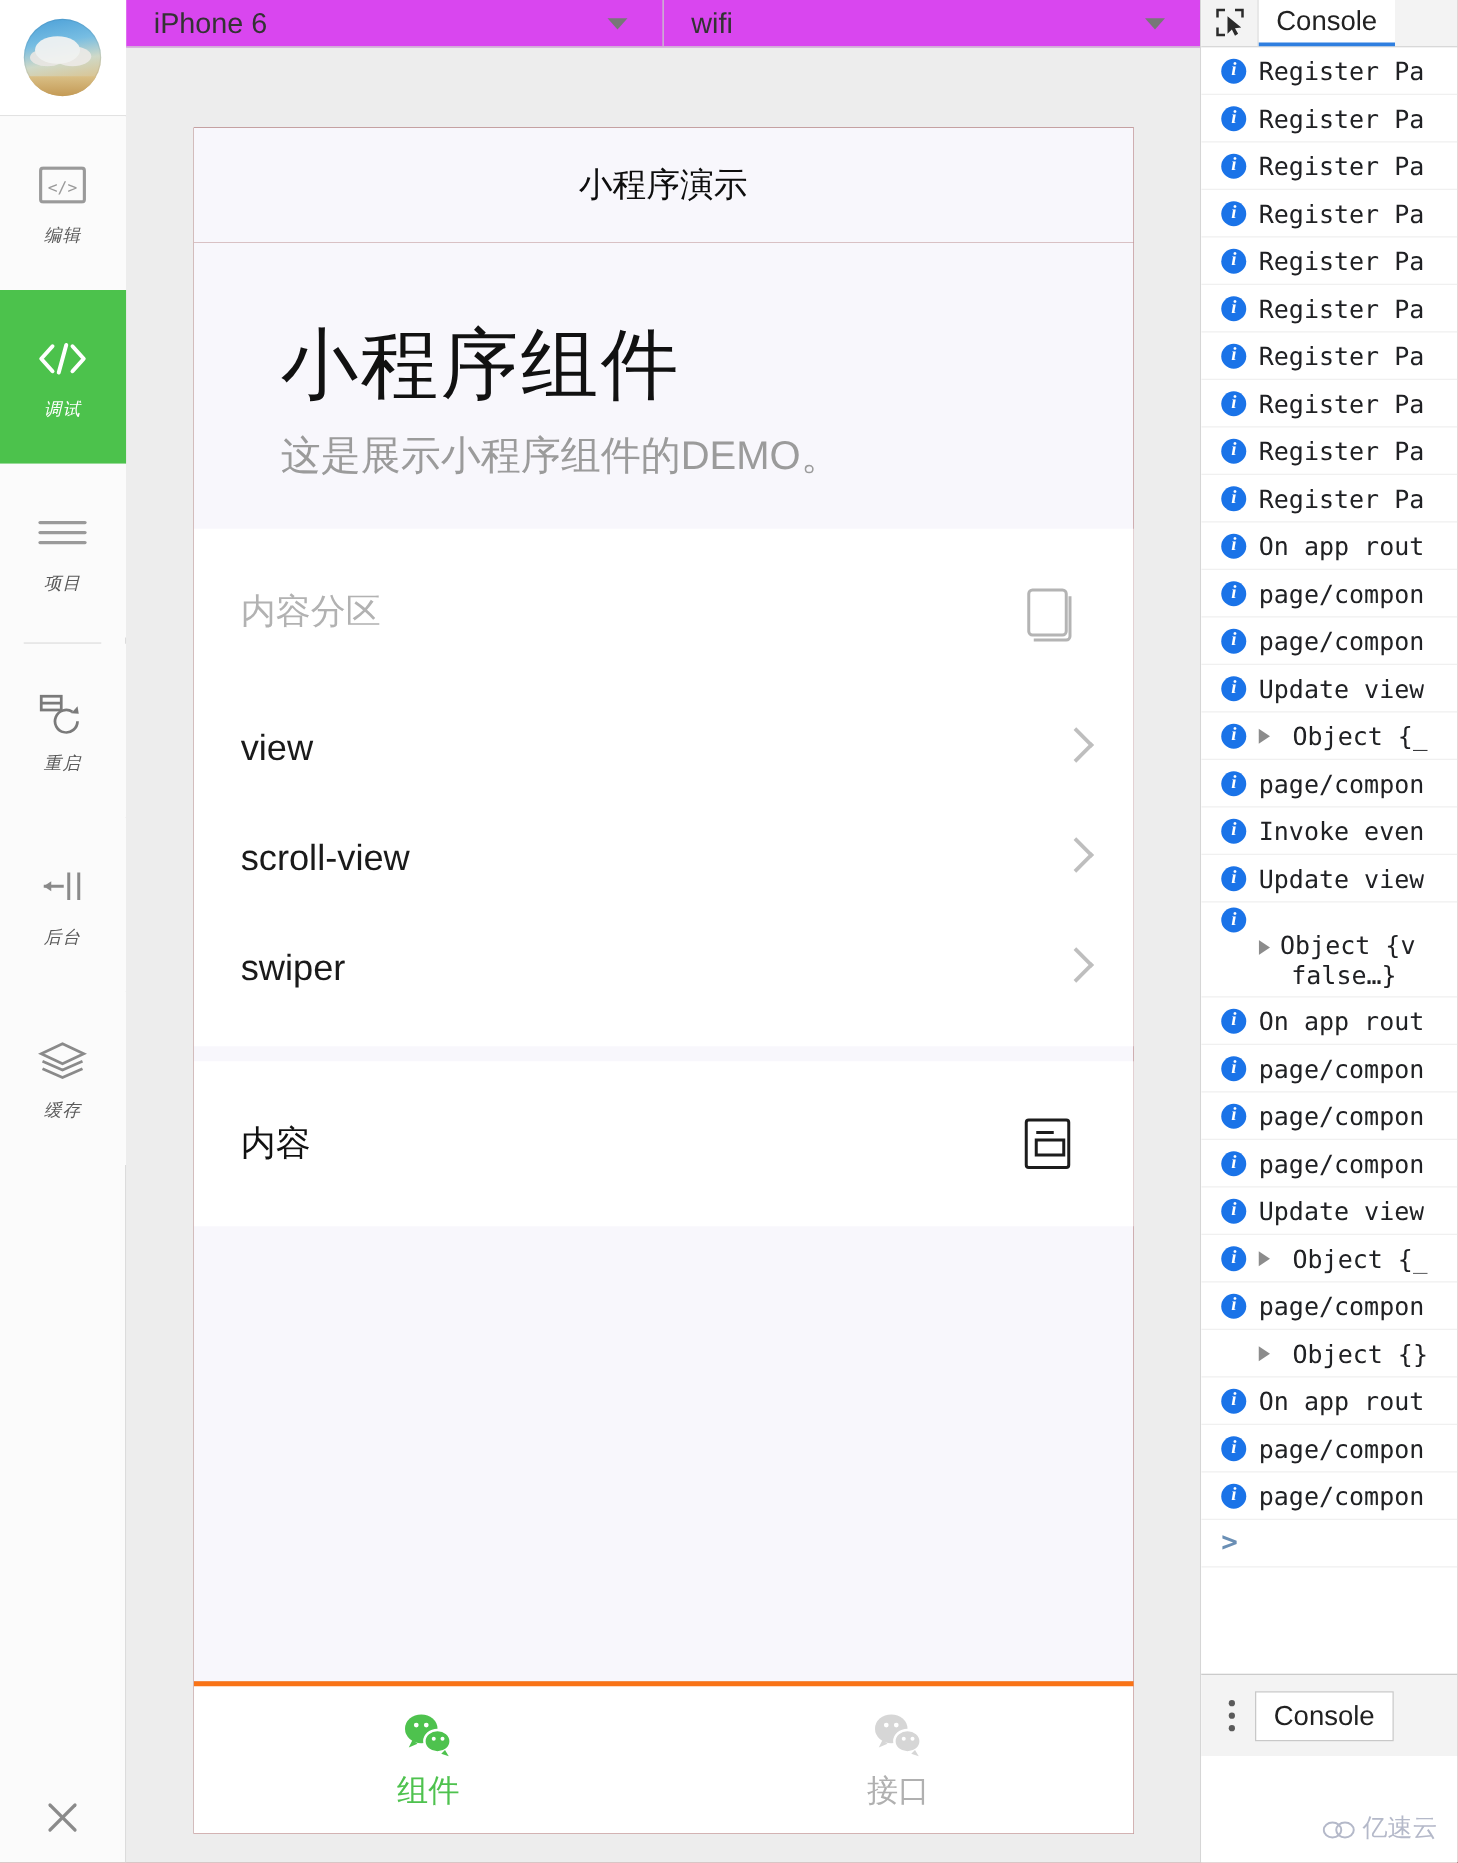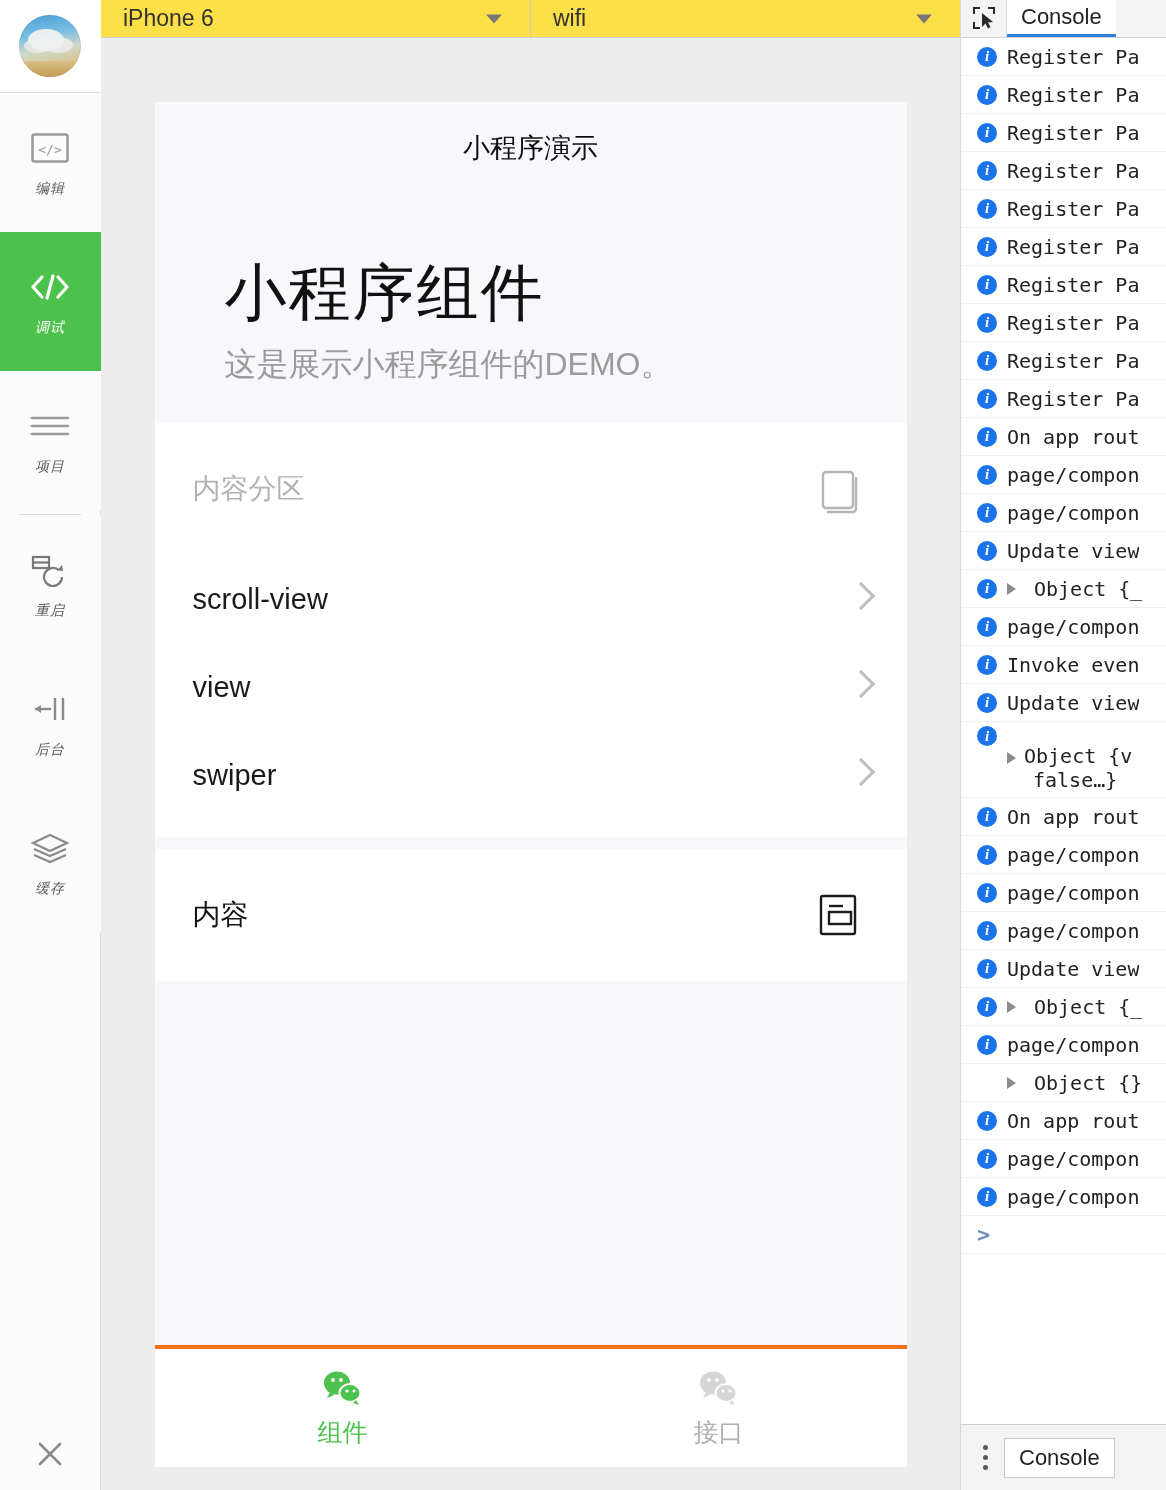--- a/index.html
+++ b/index.html
@@ -71,21 +71,21 @@
   
   .center {
     flex: 1 1 auto; height: 1490px;
     background: #ededed;
     position: relative;
     display: flex; flex-direction: column; align-items: center;
     border-right: 1px solid #d6d6d6;
   }
   .sim-toolbar {
     width: 100%; height: 38px; display: flex;
-    background: #fde047;
+    background: #d946ef;
     border-bottom: 1px solid #cfcfcf;
     flex: 0 0 38px;
   }
   .sel {
     flex: 1 1 0; display: flex; align-items: center;
     padding: 0 22px; position: relative;
     font-size: 23px; color: #333; cursor: pointer;
     border-right: 1px solid #c9c9c9;
   }
   .sel:last-child { border-right: none; }
@@ -372,25 +372,25 @@
             <span class="ct">内容分区</span>
             <span class="card-icon">
               <svg width="58" height="58" viewBox="0 0 58 58">
                 <rect x="14" y="12" width="30" height="36" rx="3" fill="none" stroke="#b4b4b4" stroke-width="2.4"></rect>
                 <path d="M18 52 h26 a3 3 0 0 0 3 -3 v-32" fill="none" stroke="#b4b4b4" stroke-width="2.4"></path>
               </svg>
             </span>
           </div>
           <div class="rows">
             <div class="row">
-              <span>scroll-view</span>
+              <span>view</span>
               <span class="chev"></span>
             </div>
             <div class="row">
-              <span>view</span>
+              <span>scroll-view</span>
               <span class="chev"></span>
             </div>
             <div class="row">
               <span>swiper</span>
               <span class="chev"></span>
             </div>
           </div>
         </div>
 
         <div class="card tight">
@@ -607,15 +607,24 @@
 
     <div class="dt-drawer">
       <span class="kebab">
           <i></i>
           <i></i>
           <i></i>
         </span>
       <span class="drawer-tab">Console</span>
     </div>
 
+    <div class="dt-foot">
+      <span class="watermark">
+        <svg width="26" height="18" viewBox="0 0 26 18">
+          <ellipse cx="8" cy="10" rx="7" ry="6" fill="none" stroke="#a8adc0" stroke-width="1.6"></ellipse>
+          <ellipse cx="18" cy="10" rx="7" ry="6" fill="none" stroke="#a8adc0" stroke-width="1.6"></ellipse>
+        </svg>
+        <span>亿速云</span>
+      </span>
+    </div>
 
   </div>
 </div>
 
 </body></html>

